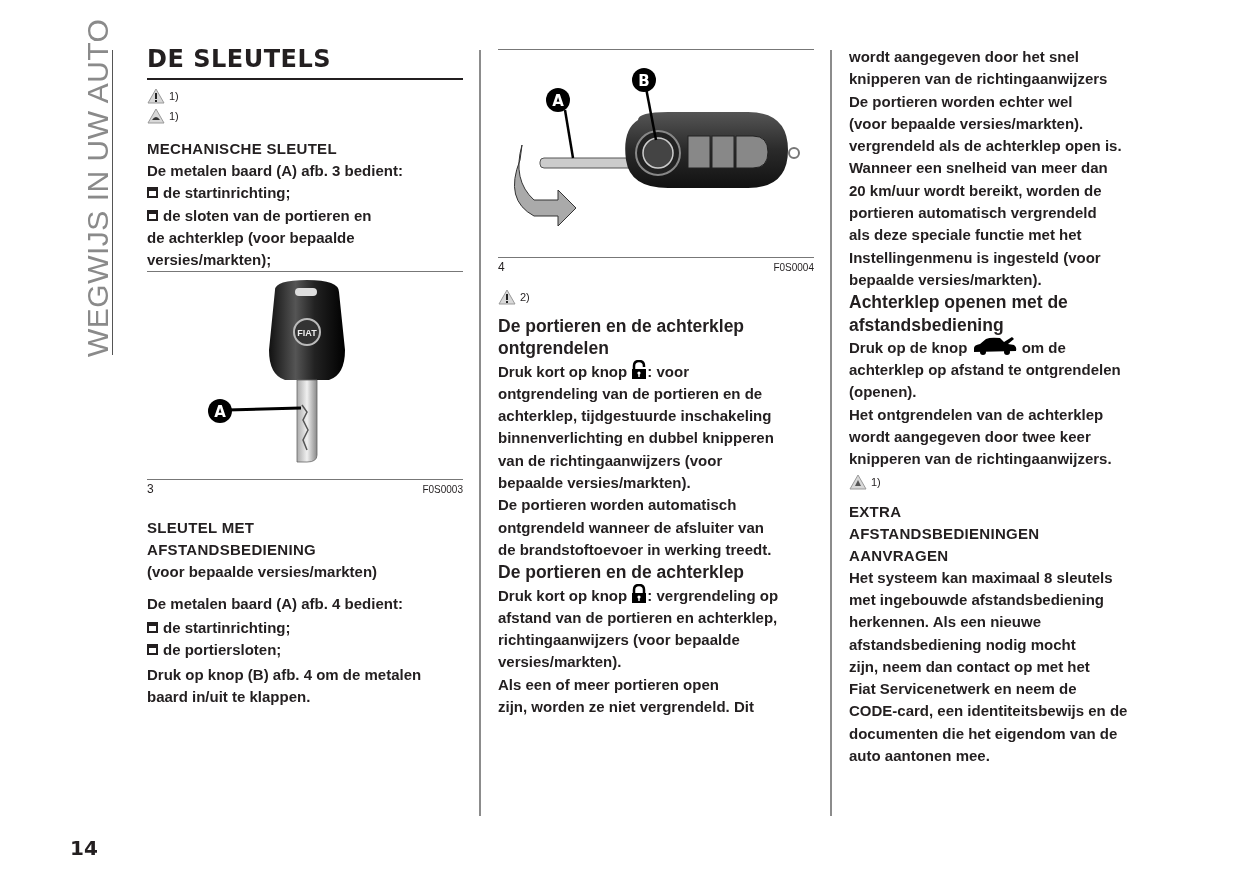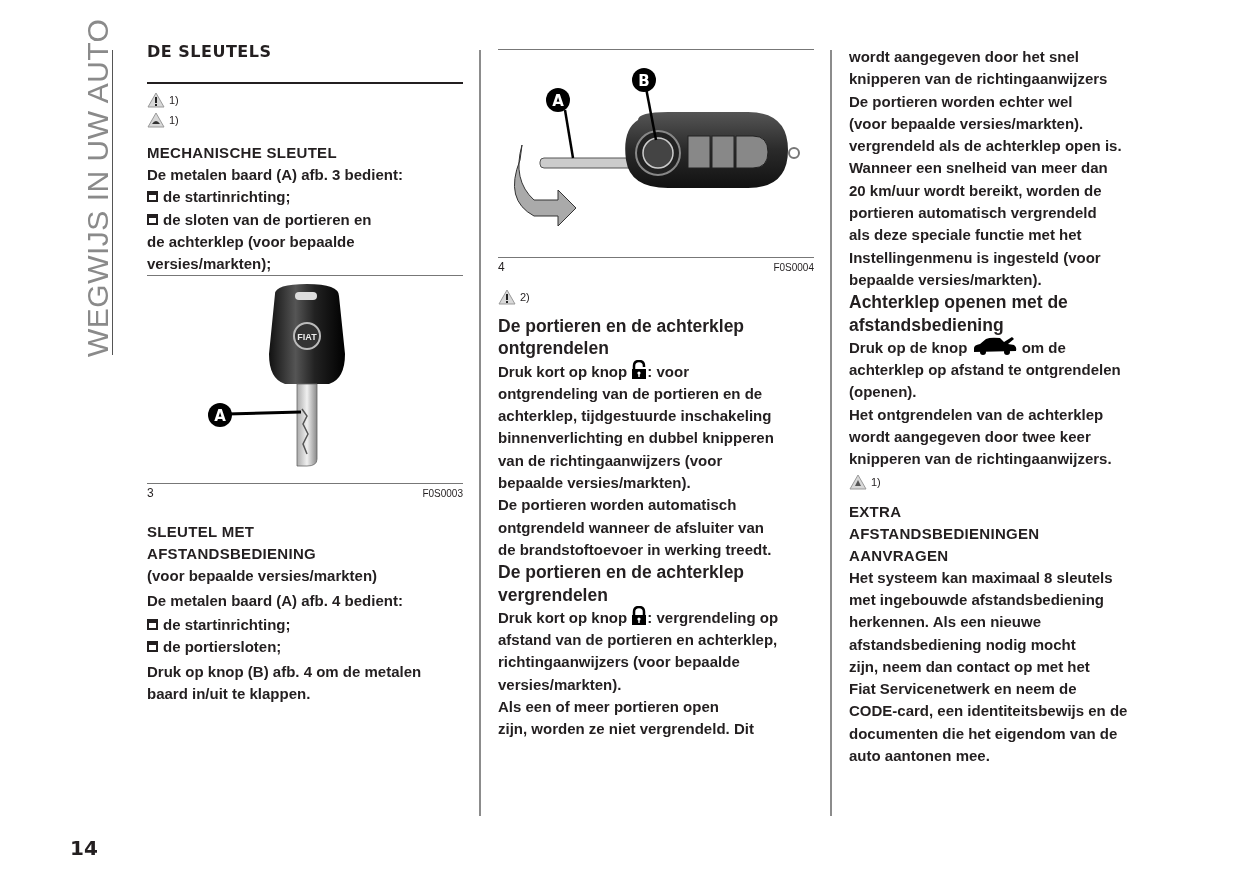--- a/index.html
+++ b/index.html
@@ -8,22 +8,22 @@
   .side-tab { position:absolute; left:80px; top:45px; width:30px; height:310px; }
   .side-tab .txt { position:absolute; left:-137px; top:140px; width:310px; text-align:center;
          transform:rotate(-90deg); font-size:30px; color:#8a8a8a; letter-spacing:0.5px;
          font-family:"Liberation Sans", sans-serif; font-weight:normal; white-space:nowrap; }
   .side-tab .rule { position:absolute; left:32px; top:5px; width:1px; height:305px; background:#555; }
   .col { position:absolute; top:38px; }
   .col1 { left:147px; width:316px; }
   .col2 { left:498px; width:316px; }
   .col3 { left:849px; width:318px; }
   .vdiv { position:absolute; top:50px; width:2px; height:766px; background:#8c8c8c; }
-  .h1 { font-family:"DejaVu Sans", sans-serif; font-weight:900; font-size:16px; letter-spacing:0.5px;
-        margin:1px 0 0 0; padding-bottom:17px; border-bottom:2px solid #231f20; line-height:26px; }
+  .h1 { font-family:"DejaVu Sans", sans-serif; font-weight:900; font-size:24px; letter-spacing:0.5px;
+        margin:8px 0 0 0; padding-bottom:6px; border-bottom:2px solid #231f20; line-height:26px; }
   .h2 { font-family:Liberation Sans, sans-serif; font-weight:900; font-size:15px; line-height:22px; letter-spacing:0.3px; margin:0; }
   .h3 { font-weight:bold; font-size:17.5px; line-height:22.3px; margin:0; }
   p { margin:0; font-size:15px; line-height:22.3px;font-weight:bold; }
   .note { font-size:11px; line-height:20px; display:flex; align-items:center; gap:4px; height:20px; }
   .warn-ico { width:18px; height:16px; display:inline-block; }
   .bullet { display:inline-block; width:11px; height:11px; border:2px solid #231f20; border-top-width:4px; box-sizing:border-box; margin-right:5px; vertical-align:0px; }
   .fig { position:relative; border-top:1px solid #777; }
   .fig .bot { position:absolute; left:0; right:0; border-top:1px solid #777; }
   .fig .num { position:absolute; left:0; font-size:12px; }
   .fig .code { position:absolute; right:0; font-size:10px; }
@@ -94,21 +94,21 @@
     </svg>
     <div class="bot" style="top:207px;"></div>
     <div class="num" style="top:210px;">3</div>
     <div class="code" style="top:212px;">F0S0003</div>
   </div>
 
   <div style="height:38px"></div>
   <div class="h2">SLEUTEL MET</div>
   <div class="h2">AFSTANDSBEDIENING</div>
   <p>(voor bepaalde versies/markten)</p>
-  <p style="margin-top:2px;">De metalen baard (A) afb. 4 bedient:</p>
+  <p style="margin-top:9px;">De metalen baard (A) afb. 4 bedient:</p>
   <p style="margin-top:2px;"><span class="bullet"></span><span>de startinrichting;</span></p>
   <p><span class="bullet"></span><span>de portiersloten;</span></p>
   <p style="margin-top:2px;">Druk op knop (B) afb. 4 om de metalen</p>
   <p>baard in/uit te klappen.</p>
 </div>
 
 <div class="col col2" style="top:49px;">
   <div class="fig" style="height:207px;">
     <svg width="316" height="200" viewBox="0 0 316 200" style="position:absolute; left:0; top:0;">
       <defs>
@@ -160,21 +160,20 @@
       <p>ontgrendeling van de portieren en de</p>
       <p>achterklep, tijdgestuurde inschakeling</p>
       <p>binnenverlichting en dubbel knipperen</p>
       <p>van de richtingaanwijzers (voor</p>
       <p>bepaalde versies/markten).</p>
       <p>De portieren worden automatisch</p>
       <p>ontgrendeld wanneer de afsluiter van</p>
       <p>de brandstoftoevoer in werking treedt.</p>
     </div>
   <div class="h3">De portieren en de achterklep</div>
-  <div class="h3">vergrendelen</div>
   <p><span>Druk kort op knop </span><svg class="inline-ico" width="16" height="20" viewBox="0 0 16 20">
         <path d="M3 9 V6 Q3 1 8 1 Q13 1 13 6 V9" fill="none" stroke="#000" stroke-width="2.5"></path>
         <rect x="1" y="9" width="14" height="10" fill="#000"></rect>
         <circle cx="8" cy="13" r="1.6" fill="#fff"></circle>
         <rect x="7.3" y="13" width="1.4" height="4" fill="#fff"></rect>
       </svg><span>: vergrendeling op</span></p>
   <div id="c2-lock">
       <p>afstand van de portieren en achterklep,</p>
       <p>richtingaanwijzers (voor bepaalde</p>
       <p>versies/markten).</p>

